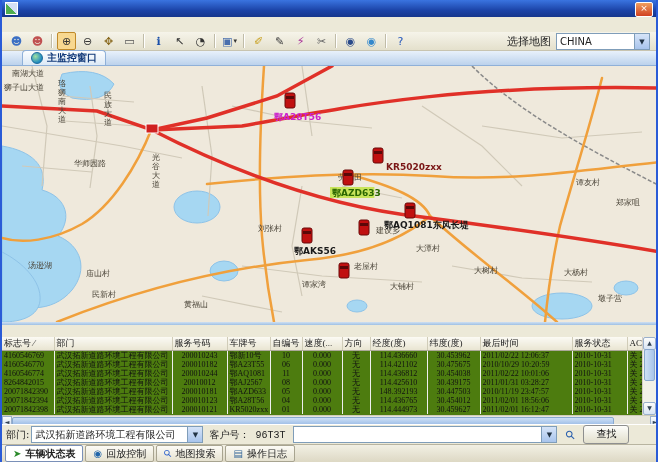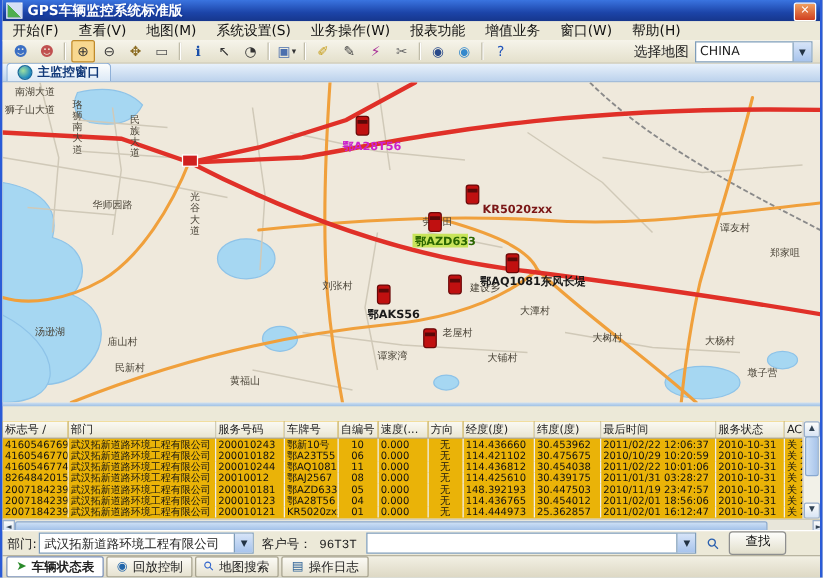--- a/index.html
+++ b/index.html
@@ -27,41 +27,41 @@
   .tsep{width:1px;height:14px;background:#c0bca8;border-right:1px solid #fff;margin:0 3px;}
   .tdrop{font-size:7px;color:#333;margin-left:1px;}
   #map-select{position:absolute;right:6px;top:1px;display:flex;align-items:center;font-size:11px;color:#222;}
   .combo{background:#fff;border:1px solid #7f9db9;height:15px;display:flex;align-items:center;font-size:10px;}
   .combo .cval{padding:0 3px;flex:1;white-space:nowrap;overflow:hidden;}
   .combo .carrow{width:14px;height:100%;background:linear-gradient(#d6e4f8,#a8c4ec);border-left:1px solid #7f9db9;
      font-size:7px;color:#234;display:flex;align-items:center;justify-content:center;}
   #map-select .combo{width:92px;margin-left:5px;}
   
   #maptabbar{position:absolute;left:0;top:51px;width:100%;height:15px;background:linear-gradient(#e8f1fb,#bcd2ec);
-     border-bottom:1px solid #8fb0d8;display:flex;align-items:flex-end;padding-left:3px;box-sizing:border-box;}
+     border-bottom:1px solid #8fb0d8;display:flex;align-items:flex-end;padding-left:20px;box-sizing:border-box;}
   #maptab{height:14px;background:linear-gradient(#fdfefe,#dce9f6);border:1px solid #8fb0d8;border-bottom:none;
      border-radius:4px 4px 0 0;display:flex;align-items:center;padding:0 8px;font-size:10px;font-weight:bold;color:#123a7a;}
   #maptab .globe{width:10px;height:10px;border-radius:50%;background:radial-gradient(circle at 35% 35%,#9fe0a0,#1f8ac0 70%);margin-right:4px;border:1px solid #1a6a9a;}
   
   #map{position:absolute;left:0;top:66px;width:658px;height:256px;background:#efe9dc;}
   #map svg{display:block;}
   .place-label{font-size:8px;fill:#4a4438;}
   .vlabel{font-size:9px;font-weight:bold;}
   
   #splitter{position:absolute;left:0;top:322px;width:100%;height:3px;background:linear-gradient(#cfe0f2,#9ec0e4);}
   #panel-title{position:absolute;left:0;top:325px;width:100%;height:12px;background:linear-gradient(#eaf2fb,#cfe0f2);
      border-bottom:1px solid #aab8cc;font-size:9px;color:#223;display:flex;align-items:center;padding:0 4px;box-sizing:border-box;}
   #panel-title .collapse{margin-left:auto;font-size:8px;color:#456;}
   
-  #grid{position:absolute;left:0;top:337px;width:645px;height:78px;background:#eab308;overflow:hidden;font-size:8px;}
+  #grid{position:absolute;left:0;top:337px;width:645px;height:78px;background:#4d7c0f;overflow:hidden;font-size:8px;font-family:Liberation Serif, serif;}
   table{border-collapse:collapse;table-layout:fixed;width:645px;}
   thead th{background:linear-gradient(#fbfaf4,#e9e5d2);border-right:1px solid #d0ccb8;border-bottom:1px solid #aca899;
      font-weight:normal;font-size:9px;color:#222;height:13px;padding:0 2px;text-align:left;white-space:nowrap;overflow:hidden;}
   tbody td{height:9px;line-height:9px;padding:0 2px;border-right:1px solid #efefef;white-space:nowrap;overflow:hidden;color:#111;}
-  .al-r{text-align:left;} .al-c{text-align:center;}
+  .al-r{text-align:center;} .al-c{text-align:center;}
   #vscroll{position:absolute;right:0;top:337px;width:13px;height:78px;background:#f2f1e8;border-left:1px solid #d4d0c8;}
   .sbtn{height:11px;background:linear-gradient(#fdfdfb,#d8e4f4);border:1px solid #9ab0cc;border-radius:2px;
      font-size:6px;color:#345;text-align:center;line-height:10px;}
   #vthumb{position:absolute;left:1px;right:1px;top:12px;height:30px;background:linear-gradient(90deg,#cde0f6,#a8c4ea);border:1px solid #88a8d0;border-radius:2px;}
   #vs-down{position:absolute;bottom:0;left:0;right:0;}
   #hscroll{position:absolute;left:0;top:415px;width:658px;height:9px;background:#e8e6da;border-top:1px solid #cfccba;}
   #hthumb{position:absolute;left:10px;top:1px;width:600px;height:7px;background:linear-gradient(#cde0f6,#9cbce6);border:1px solid #88a8d0;border-radius:2px;}
   .hbtn{position:absolute;top:0;width:10px;height:9px;font-size:6px;line-height:9px;text-align:center;color:#345;background:linear-gradient(#fdfdfb,#d8e4f4);border:1px solid #9ab0cc;box-sizing:border-box;}
   
   #footer{position:absolute;left:0;top:424px;width:100%;height:20px;background:#ece9d8;border-top:1px solid #fff;
@@ -81,35 +81,23 @@
   .btab .ticon{margin-right:4px;font-size:10px;}
   .rot45{display:inline-block;transform:rotate(-45deg);}
 </style>
 </head>
 <body>
 
 <div id="app">
 
   <div id="titlebar">
     <div id="app-icon"></div>
-    <span class="title">GPS车辆监控系统标准版</span>
     <div id="close-btn">×</div>
   </div>
 
-  <div id="menubar">
-      <div class="mitem">开始(F)</div>
-      <div class="mitem">查看(V)</div>
-      <div class="mitem">地图(M)</div>
-      <div class="mitem">系统设置(S)</div>
-      <div class="mitem">业务操作(W)</div>
-      <div class="mitem">报表功能</div>
-      <div class="mitem">增值业务</div>
-      <div class="mitem">窗口(W)</div>
-      <div class="mitem">帮助(H)</div>
-    </div>
 
   <div id="toolbar">
     <div id="toolbar-icons" style="display:flex;align-items:center;">
         <div class="tbtn">
           <span style="color: rgb(59, 111, 196);">☻</span>
         </div>
         <div class="tbtn">
           <span style="color: rgb(192, 80, 80);">☻</span>
         </div>
         <div class="tsep"></div>
@@ -411,21 +399,21 @@
           </tr>
           <tr>
             <td>20071842398</td>
             <td>武汉拓新道路环境工程有限公司</td>
             <td class="al-r">200010121</td>
             <td>KR5020zxx</td>
             <td class="al-c">01</td>
             <td class="al-r">0.000</td>
             <td class="al-c">无</td>
             <td class="al-r">114.444973</td>
-            <td class="al-r">25.362857</td>
+            <td class="al-r">30.459627</td>
             <td>2011/02/01 16:12:47</td>
             <td>2010-10-31</td>
             <td>关 201</td>
           </tr>
         </tbody>
     </table>
   </div>
   <div id="vscroll">
     <div class="sbtn">▲</div>
     <div id="vthumb"></div>

